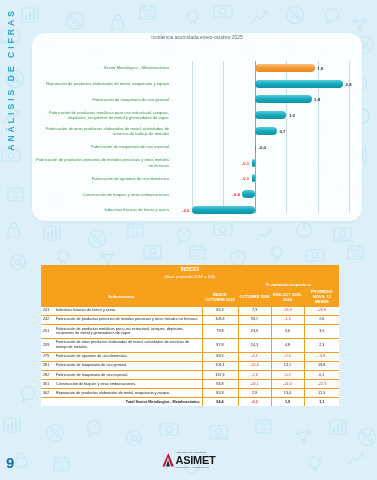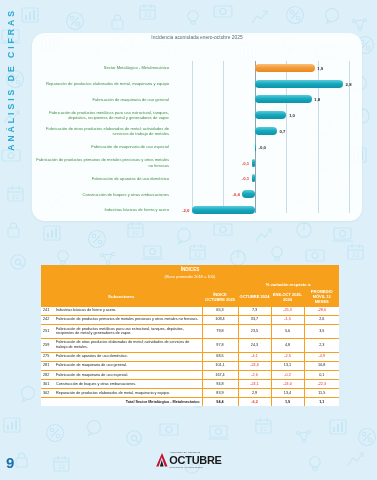--- a/index.html
+++ b/index.html
@@ -482,16 +482,16 @@
 </div>
 
 <div id="page-num">9</div>
 <div id="logo">
   <svg class="mark" viewBox="0 0 16 17">
     <path d="M7.6 0 L14.4 16.5 L11.2 16.5 L7.2 5.2 L3.4 16.5 L0.4 16.5 Z" fill="#c8102e"></path>
     <path d="M7.3 8.6 L9.6 16.5 L5.0 16.5 Z" fill="#1a1a1a"></path>
   </svg>
   <span class="wordwrap">
     <span class="tiny">Asociación de Industrias</span>
-    <span class="word">OCTUBRE</span>
+    <span class="word">ASIMET</span>
     <span class="tiny2">Metalúrgicas y Metalmecánicas</span>
   </span>
 </div>
 
 </body></html>

